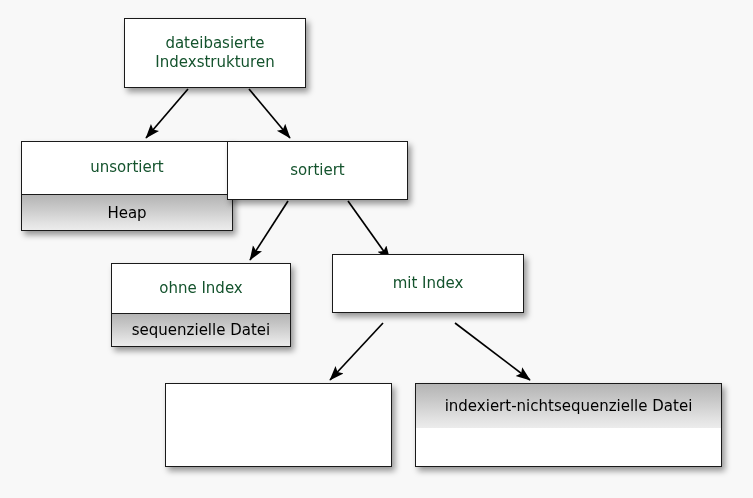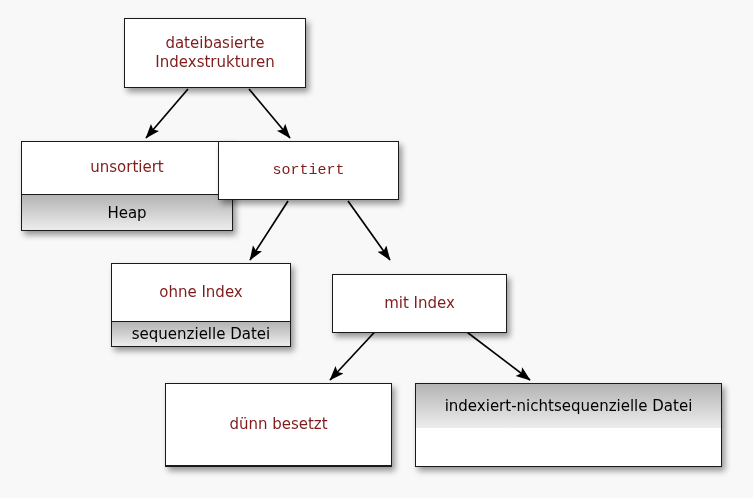--- a/index.html
+++ b/index.html
@@ -38,21 +38,21 @@
     flex-direction: column;
     overflow: hidden;
   }
   .node .head {
     flex: 1 1 auto;
     background: #ffffff;
     display: flex;
     align-items: center;
     justify-content: center;
     text-align: center;
-    color: #7f1d1d;
+    color: #14532d;
     font-size: 15px;
     line-height: 1.28;
     padding: 2px 6px;
     box-sizing: border-box;
     white-space: pre-line;
   }
   .node.has-sub .head {
     border-bottom: 1.6px solid #1a1a1a;
   }
   .node .sub {
@@ -92,31 +92,30 @@
 
   <div id="node-layer">
       <div class="node" style="left: 124px; top: 18px; width: 182px; height: 70px;">
         <div class="head">dateibasierte
 Indexstrukturen</div>
       </div>
       <div class="node has-sub" style="left: 21px; top: 141px; width: 212px; height: 90px;">
         <div class="head">unsortiert</div>
         <div class="sub" style="height: 35px;">Heap</div>
       </div>
-      <div class="node" style="left: 218px; top: 141px; width: 181px; height: 59px; font-family: Liberation Mono, monospace;">
+      <div class="node" style="left: 227px; top: 141px; width: 181px; height: 59px;">
         <div class="head">sortiert</div>
       </div>
       <div class="node has-sub" style="left: 111px; top: 263px; width: 180px; height: 84px;">
         <div class="head">ohne Index</div>
-        <div class="sub" style="height: 24px;">sequenzielle Datei</div>
+        <div class="sub" style="height: 32px;">sequenzielle Datei</div>
       </div>
-      <div class="node" style="left: 332px; top: 274px; width: 175px; height: 59px;">
+      <div class="node" style="left: 332px; top: 254px; width: 192px; height: 59px;">
         <div class="head">mit Index</div>
       </div>
       <div class="node has-sub" style="left: 165px; top: 383px; width: 227px; height: 84px;">
-        <div class="head">dünn besetzt</div>
       </div>
       <div class="node has-sub" style="left: 415px; top: 383px; width: 307px; height: 84px;">
         <div class="sub" style="height: 44px;">indexiert-nichtsequenzielle Datei</div>
       </div>
     </div>
 
 </div>
 
 </body></html>

